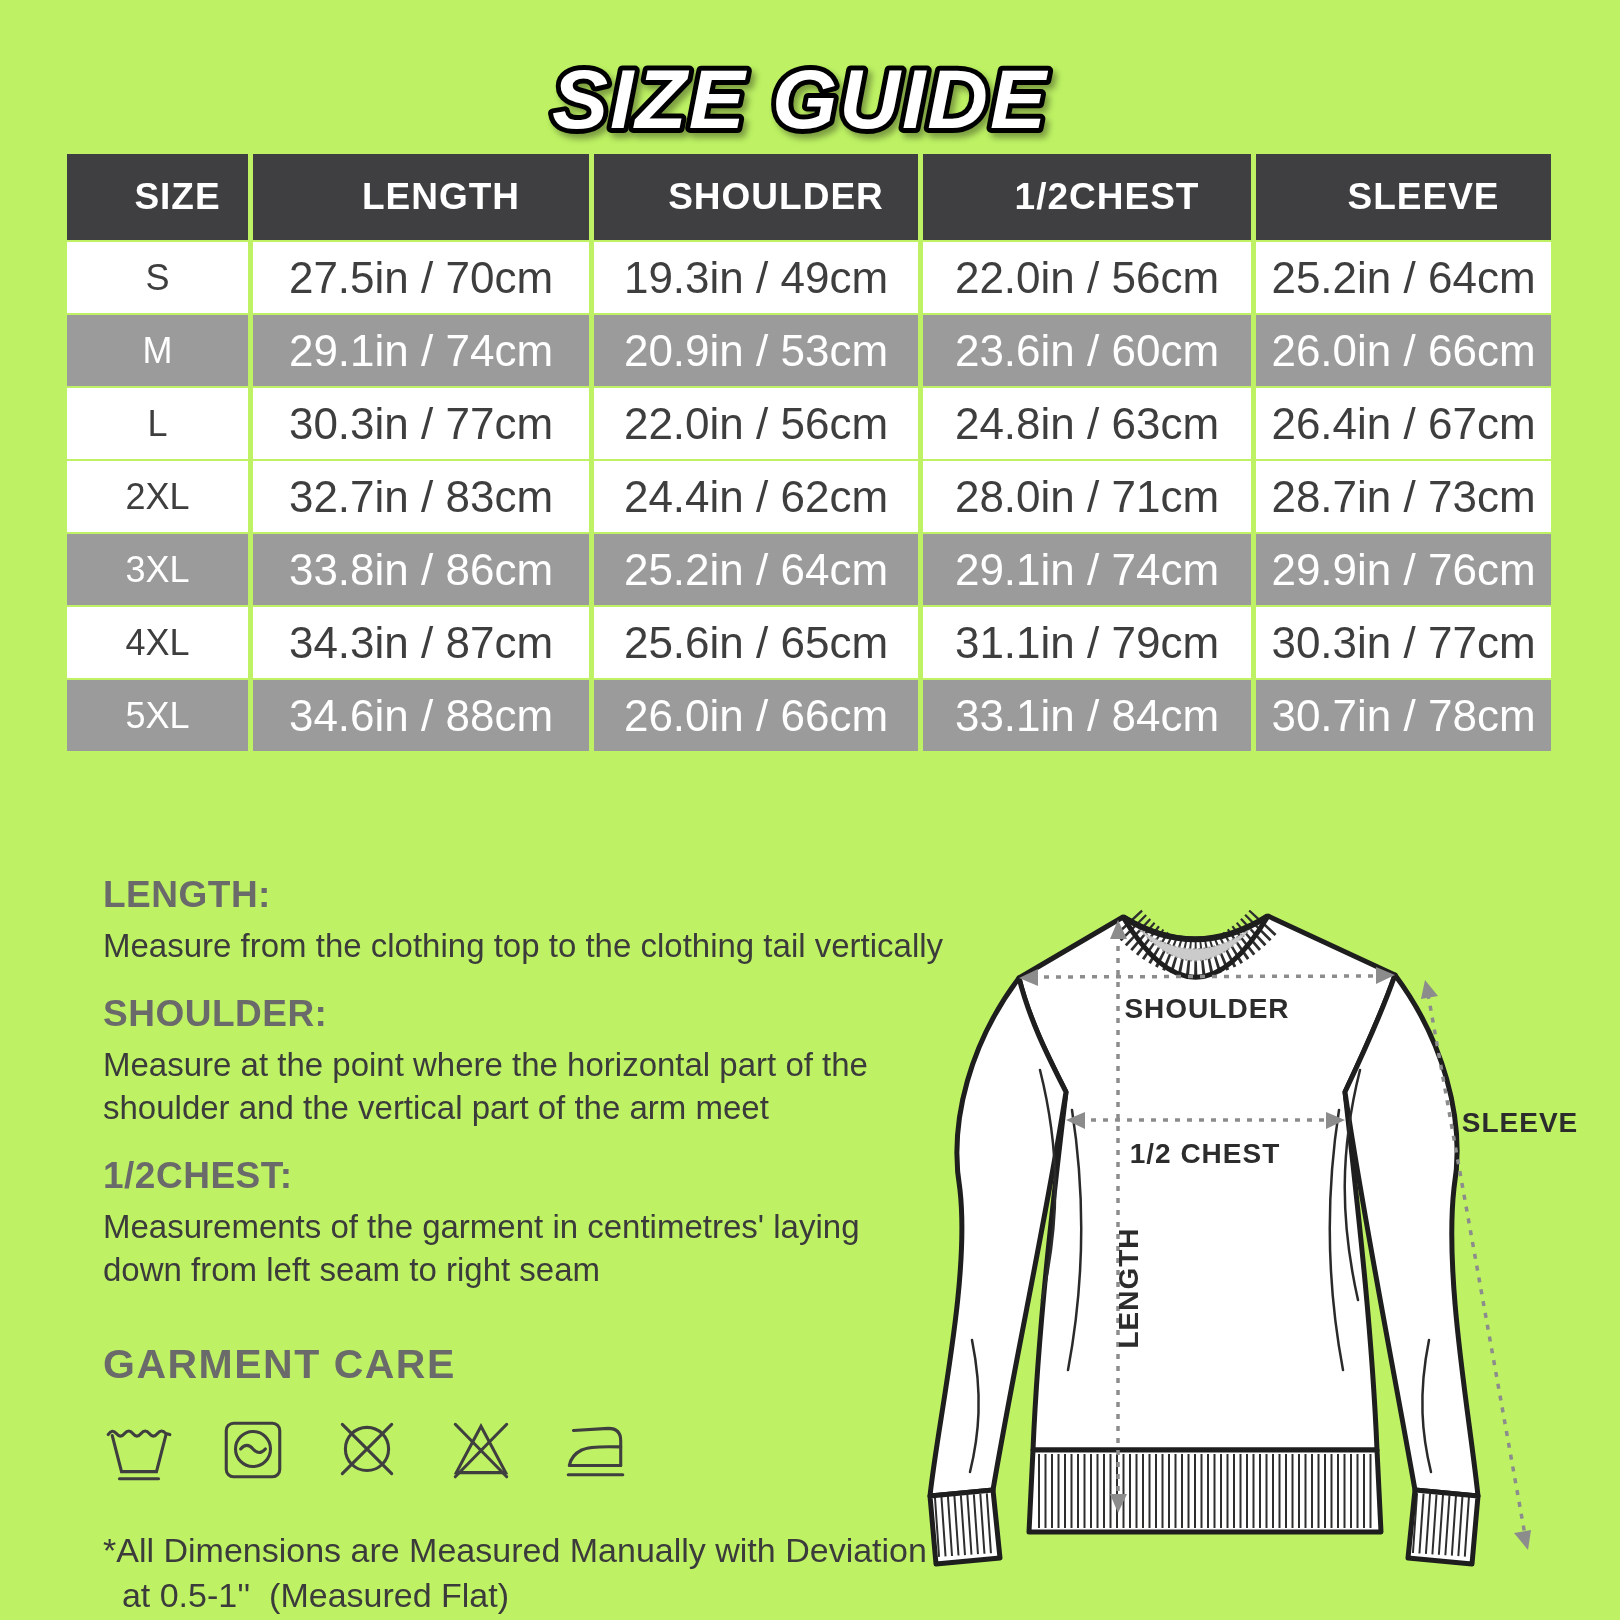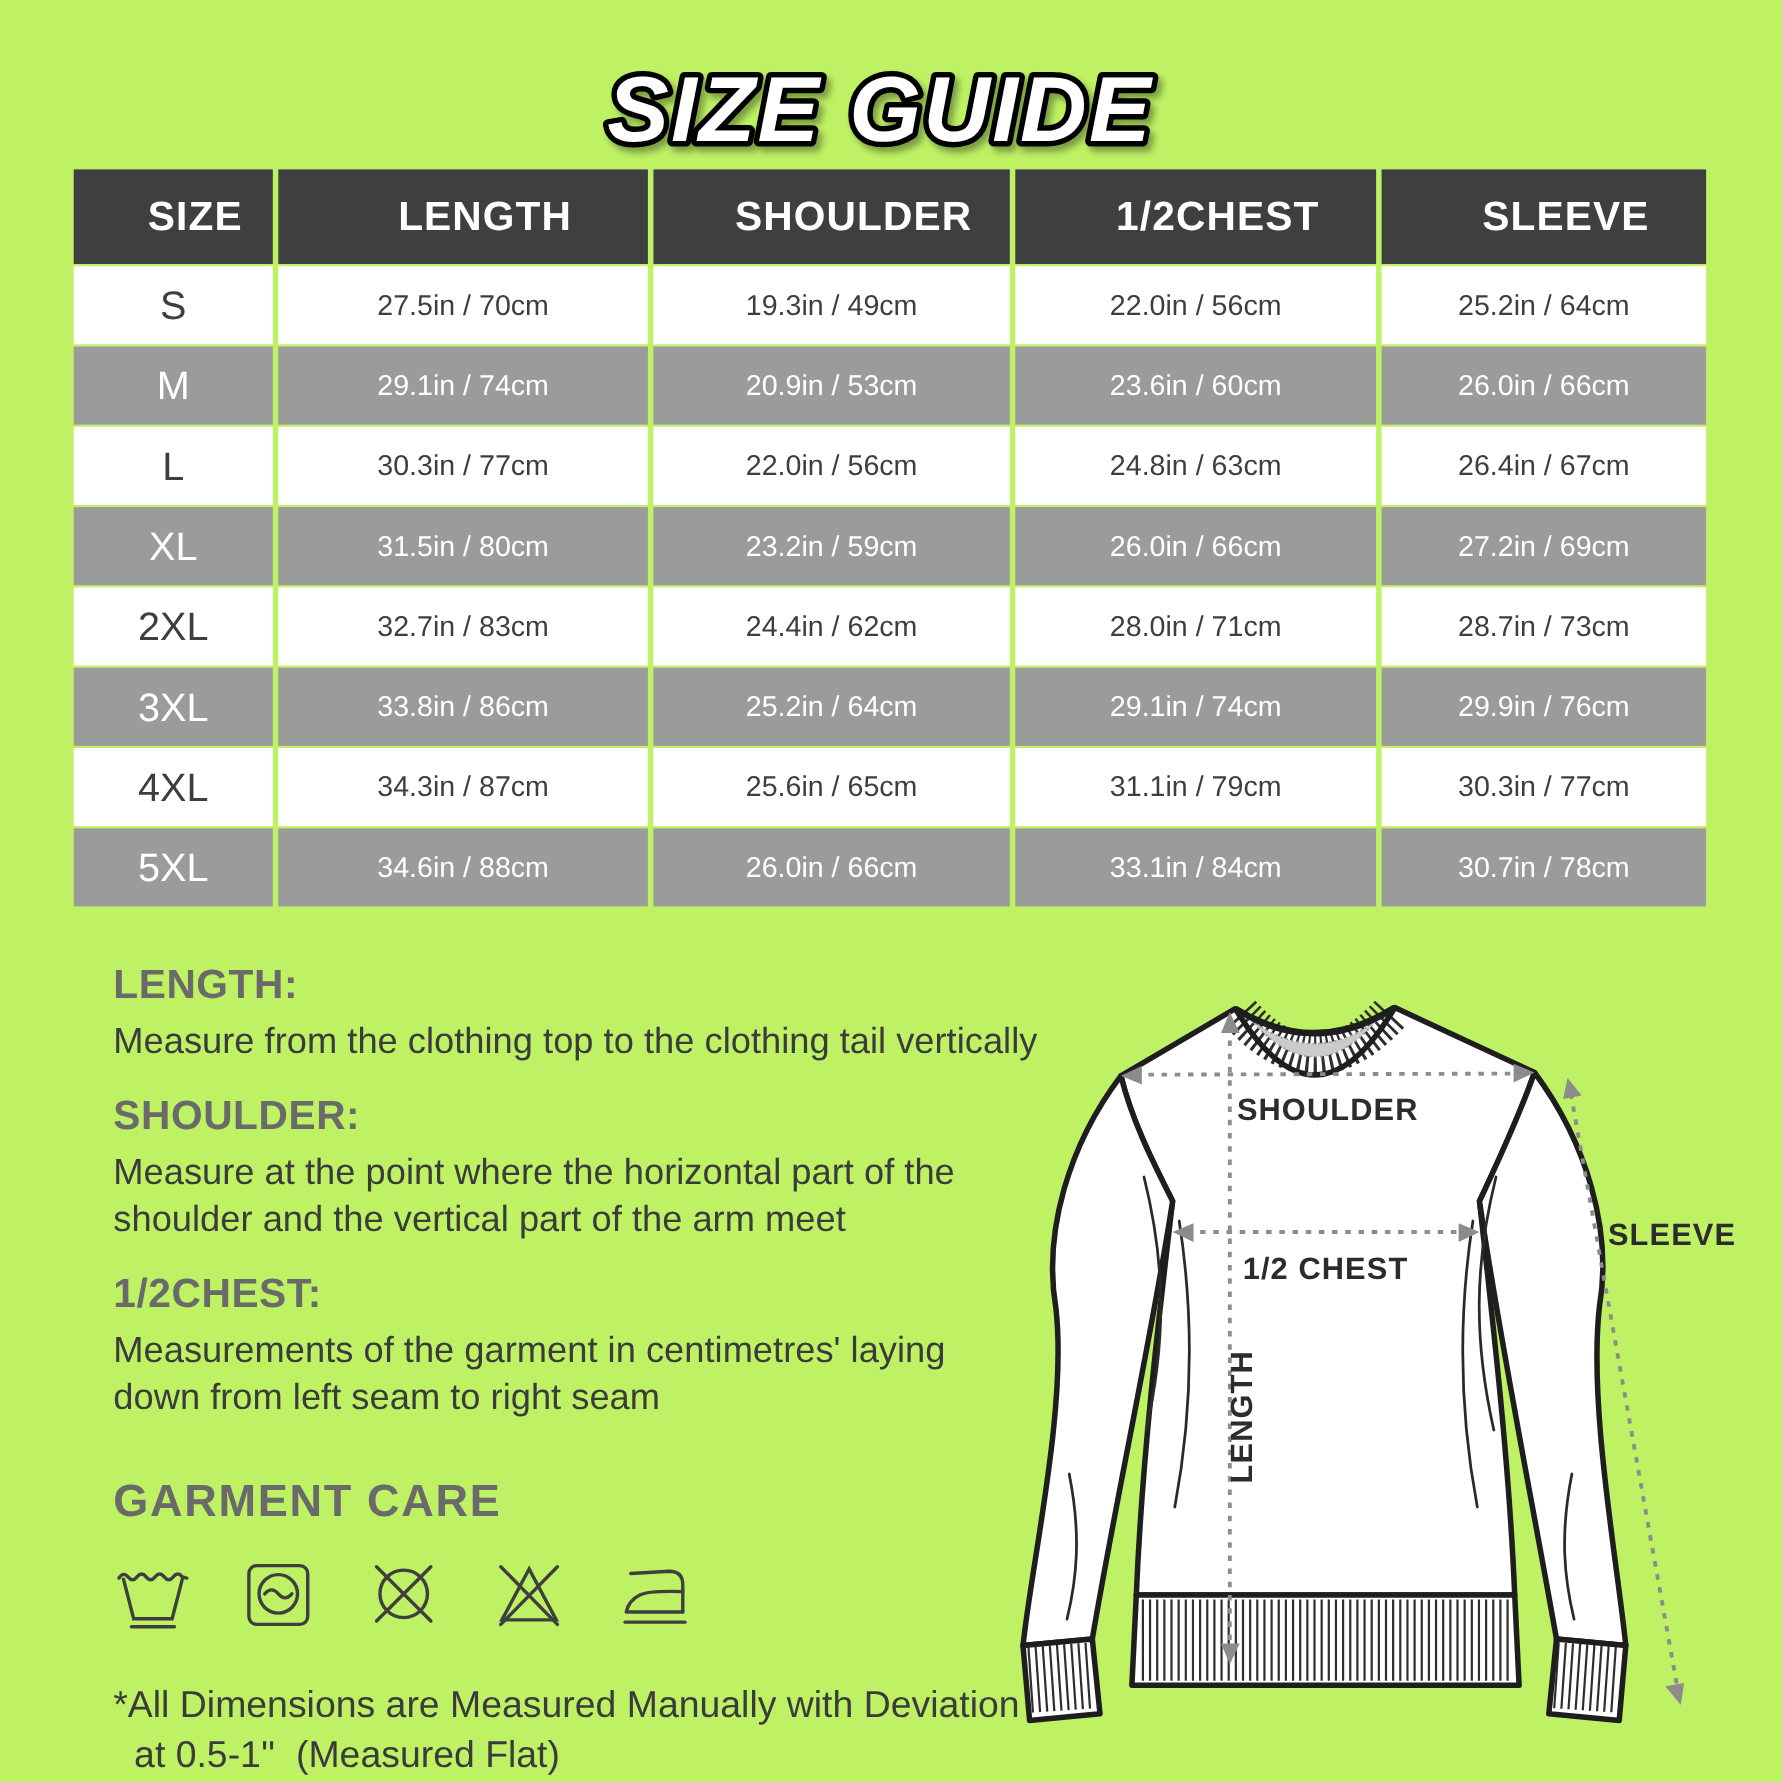--- a/index.html
+++ b/index.html
@@ -23,21 +23,21 @@
   .size-table {
     position:absolute; left:62px; top:152px; width:1494px;
     border-collapse:separate; border-spacing:5px 2px; table-layout:fixed;
   }
   .size-table th {
     background:#3f3f41; color:#ffffff; height:86px;
     font-size:37px; font-weight:bold; letter-spacing:1px; text-align:center;padding-left:40px;
   }
   .size-table td {
     height:71px; text-align:center; vertical-align:middle;
-    font-size:26px; color:#3e3e3e; background:#ffffff;
+    font-size:44px; color:#3e3e3e; background:#ffffff;
   }
   .size-table td.sizecol { font-size:36px; }
   .size-table tr.alt td { background:#9b9b9b; color:#ffffff; }
 
   
   .info-col { position:absolute; left:103px; top:874px; width:850px; }
   .term {
     font-size:37px; font-weight:bold; color:#6a6a6a; letter-spacing:0.5px;
     margin-top:26px;
   }
@@ -112,27 +112,20 @@
         <td>23.6in / 60cm</td>
         <td>26.0in / 66cm</td>
       </tr>
       <tr>
         <td class="sizecol">L</td>
         <td>30.3in / 77cm</td>
         <td>22.0in / 56cm</td>
         <td>24.8in / 63cm</td>
         <td>26.4in / 67cm</td>
       </tr>
-      <tr class="alt">
-        <td class="sizecol">XL</td>
-        <td>31.5in / 80cm</td>
-        <td>23.2in / 59cm</td>
-        <td>26.0in / 66cm</td>
-        <td>27.2in / 69cm</td>
-      </tr>
       <tr>
         <td class="sizecol">2XL</td>
         <td>32.7in / 83cm</td>
         <td>24.4in / 62cm</td>
         <td>28.0in / 71cm</td>
         <td>28.7in / 73cm</td>
       </tr>
       <tr class="alt">
         <td class="sizecol">3XL</td>
         <td>33.8in / 86cm</td>

